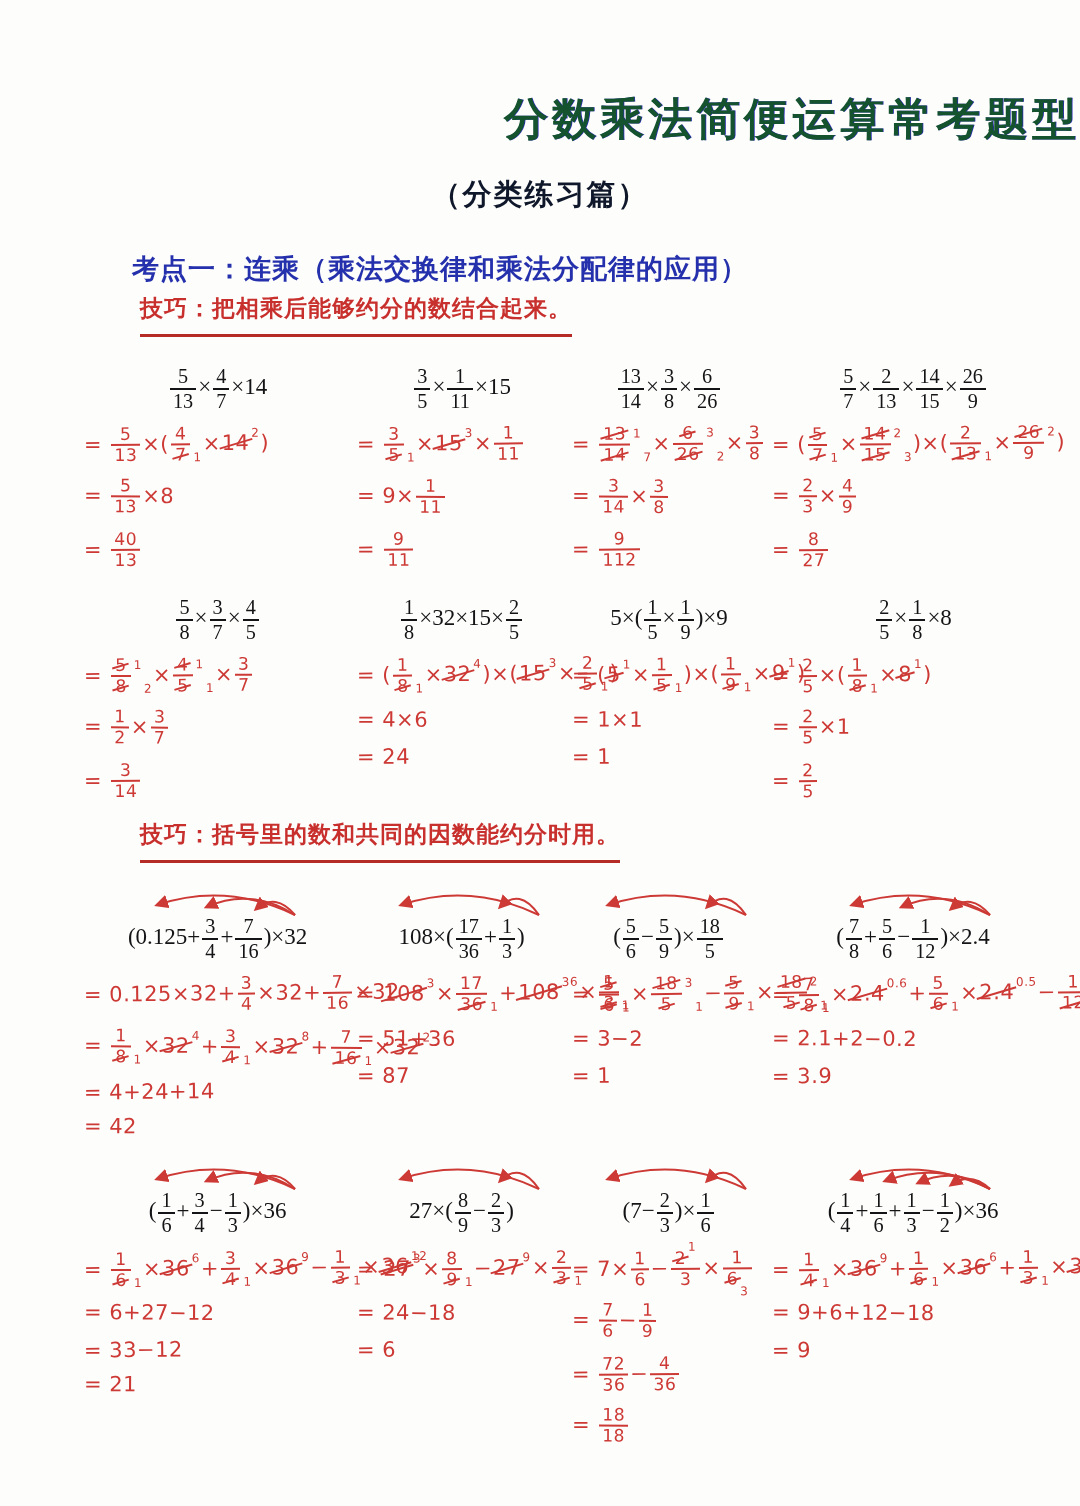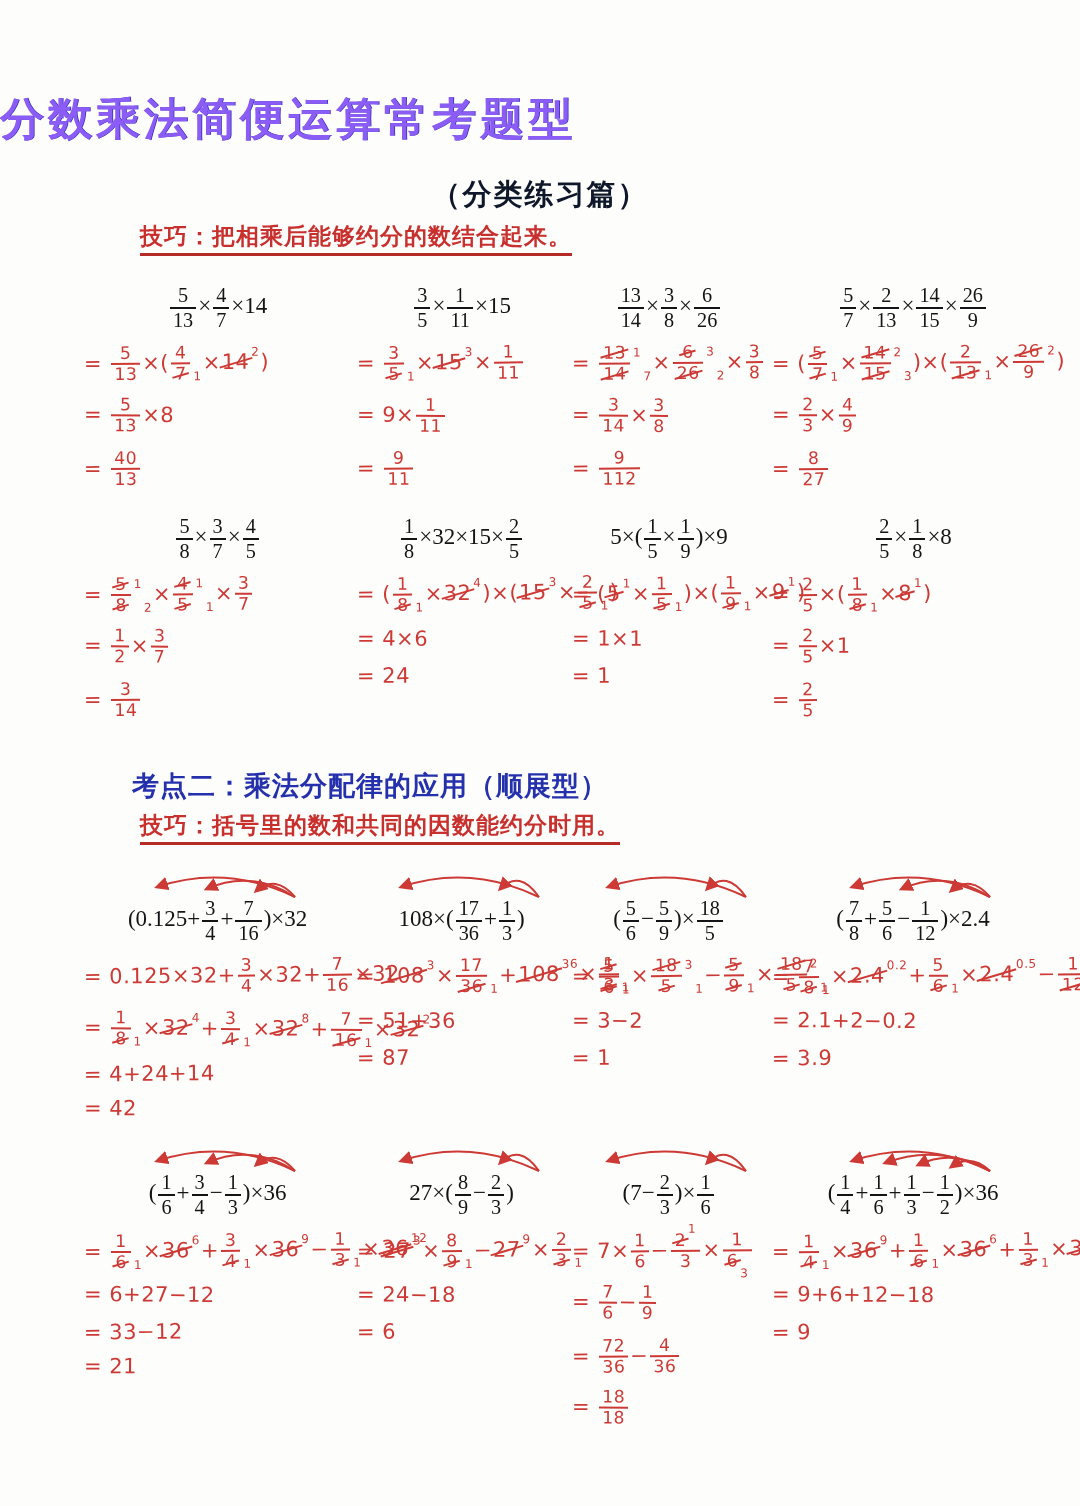--- a/index.html
+++ b/index.html
@@ -3,35 +3,35 @@
 <meta charset="utf-8">
 <style>
   html,body{margin:0;padding:0;}
   body{
     width:1080px;height:1506px;position:relative;overflow:hidden;
     background:#fdfdfb;
     font-family:"Liberation Sans",sans-serif;
   }
   .page{width:100%;height:100%;position:relative;}
   .title{
-    margin:90px 0 0;text-align:left;
+    margin:90px 0 0;text-align:right;
     font-size:44px;font-weight:bold;letter-spacing:4px;
-    color:#8b5cf6;text-shadow:0.8px 0 0 #2b2bb6;
+    color:#14532d;text-shadow:0.8px 0 0 #2b2bb6;
   }
   .subtitle{
     margin-top:26px;text-align:center;
     font-size:29px;font-weight:bold;letter-spacing:2px;color:#0f172a;
   }
   .content{padding:0 20px 0 84px;}
   .sec-head{
     margin:36px 0 4px 48px;
     font-size:27px;font-weight:bold;color:#2531ac;letter-spacing:1px;
   }
   .sec-tip{
-    display:table;margin:6px 0 28px 56px;padding-bottom:1px;
+    display:table;margin:6px 0 28px 56px;padding-bottom:10px;
     font-size:23px;font-weight:bold;color:#c8302e;letter-spacing:1px;
     border-bottom:3px solid #b52b25;
     text-align:center;
   }
   .prow{display:flex;align-items:flex-start;margin-top:14px;}
   .prow>.problem:nth-child(1){width:28%;}
   .prow>.problem:nth-child(2){width:22%;}
   .prow>.problem:nth-child(3){width:20.5%;}
   .prow>.problem:nth-child(4){width:29.5%;}
   .problem{box-sizing:border-box;padding-right:6px;}
@@ -75,20 +75,21 @@
     </marker>
   </defs>
 </svg>
 
 <div class="page">
   <h1 class="title">分数乘法简便运算常考题型</h1>
   <div class="subtitle">（分类练习篇）</div>
 
   <div class="content">
     <section>
+      <h2 class="sec-head">考点一：连乘（乘法交换律和乘法分配律的应用）</h2>
       <div class="sec-tip">技巧：把相乘后能够约分的数结合起来。</div>
       <div class="rows">
           <div class="prow">
             <div class="problem">
 
     <div class="expr"><span class="frac">
                   <span class="fnum">5</span>
                   <span class="fden">13</span>
                 </span>×<span class="frac">
                   <span class="fnum">4</span>
@@ -322,21 +323,20 @@
                     <span class="fnum">2</span>
                     <span class="fden">5</span>
                   </span></div>
               </div>
   </div>
           </div>
         </div>
     </section>
 
     <section>
-      <h2 class="sec-head">考点二：乘法分配律的应用（顺展型）</h2>
       <div class="sec-tip">技巧：括号里的数和共同的因数能约分时用。</div>
       <div class="rows">
           <div class="prow">
             <div class="problem">
     <div class="arrows"><svg viewBox="0 0 170 26">
                   <path d="M162,24 Q93,-9 24,14" marker-end="url(#ah)"></path>
                   <path d="M162,24 Q117.75,-4 73.5,16" marker-end="url(#ah)"></path>
                   <path d="M162,24 Q142.5,1 123,18" marker-end="url(#ah)"></path>
                 </svg></div>
     <div class="expr">(0.125+<span class="frac">
@@ -438,21 +438,21 @@
                   <span class="fnum">5</span>
                   <span class="fden">6</span>
                 </span>−<span class="frac">
                   <span class="fnum">1</span>
                   <span class="fden">12</span>
                 </span>)×2.4</div>
     <div class="steps">
                 <div class="step">= <span class="frac">
                     <span class="fnum">7</span>
                     <span class="fden"><span class="struck">8</span></span>
-                  </span><span class="sub">1</span>×<span class="struck">2.4</span><span class="sup">0.2</span>+<span class="frac">
+                  </span><span class="sub">1</span>×<span class="struck">2.4</span><span class="sup">0.6</span>+<span class="frac">
                     <span class="fnum">5</span>
                     <span class="fden"><span class="struck">6</span></span>
                   </span><span class="sub">1</span>×<span class="struck">2.4</span><span class="sup">0.5</span>−<span class="frac">
                     <span class="fnum">1</span>
                     <span class="fden"><span class="struck">12</span></span>
                   </span>×</div>
                 <div class="step">= 2.1+2−0.2</div>
                 <div class="step">= 3.9</div>
               </div>
   </div>

